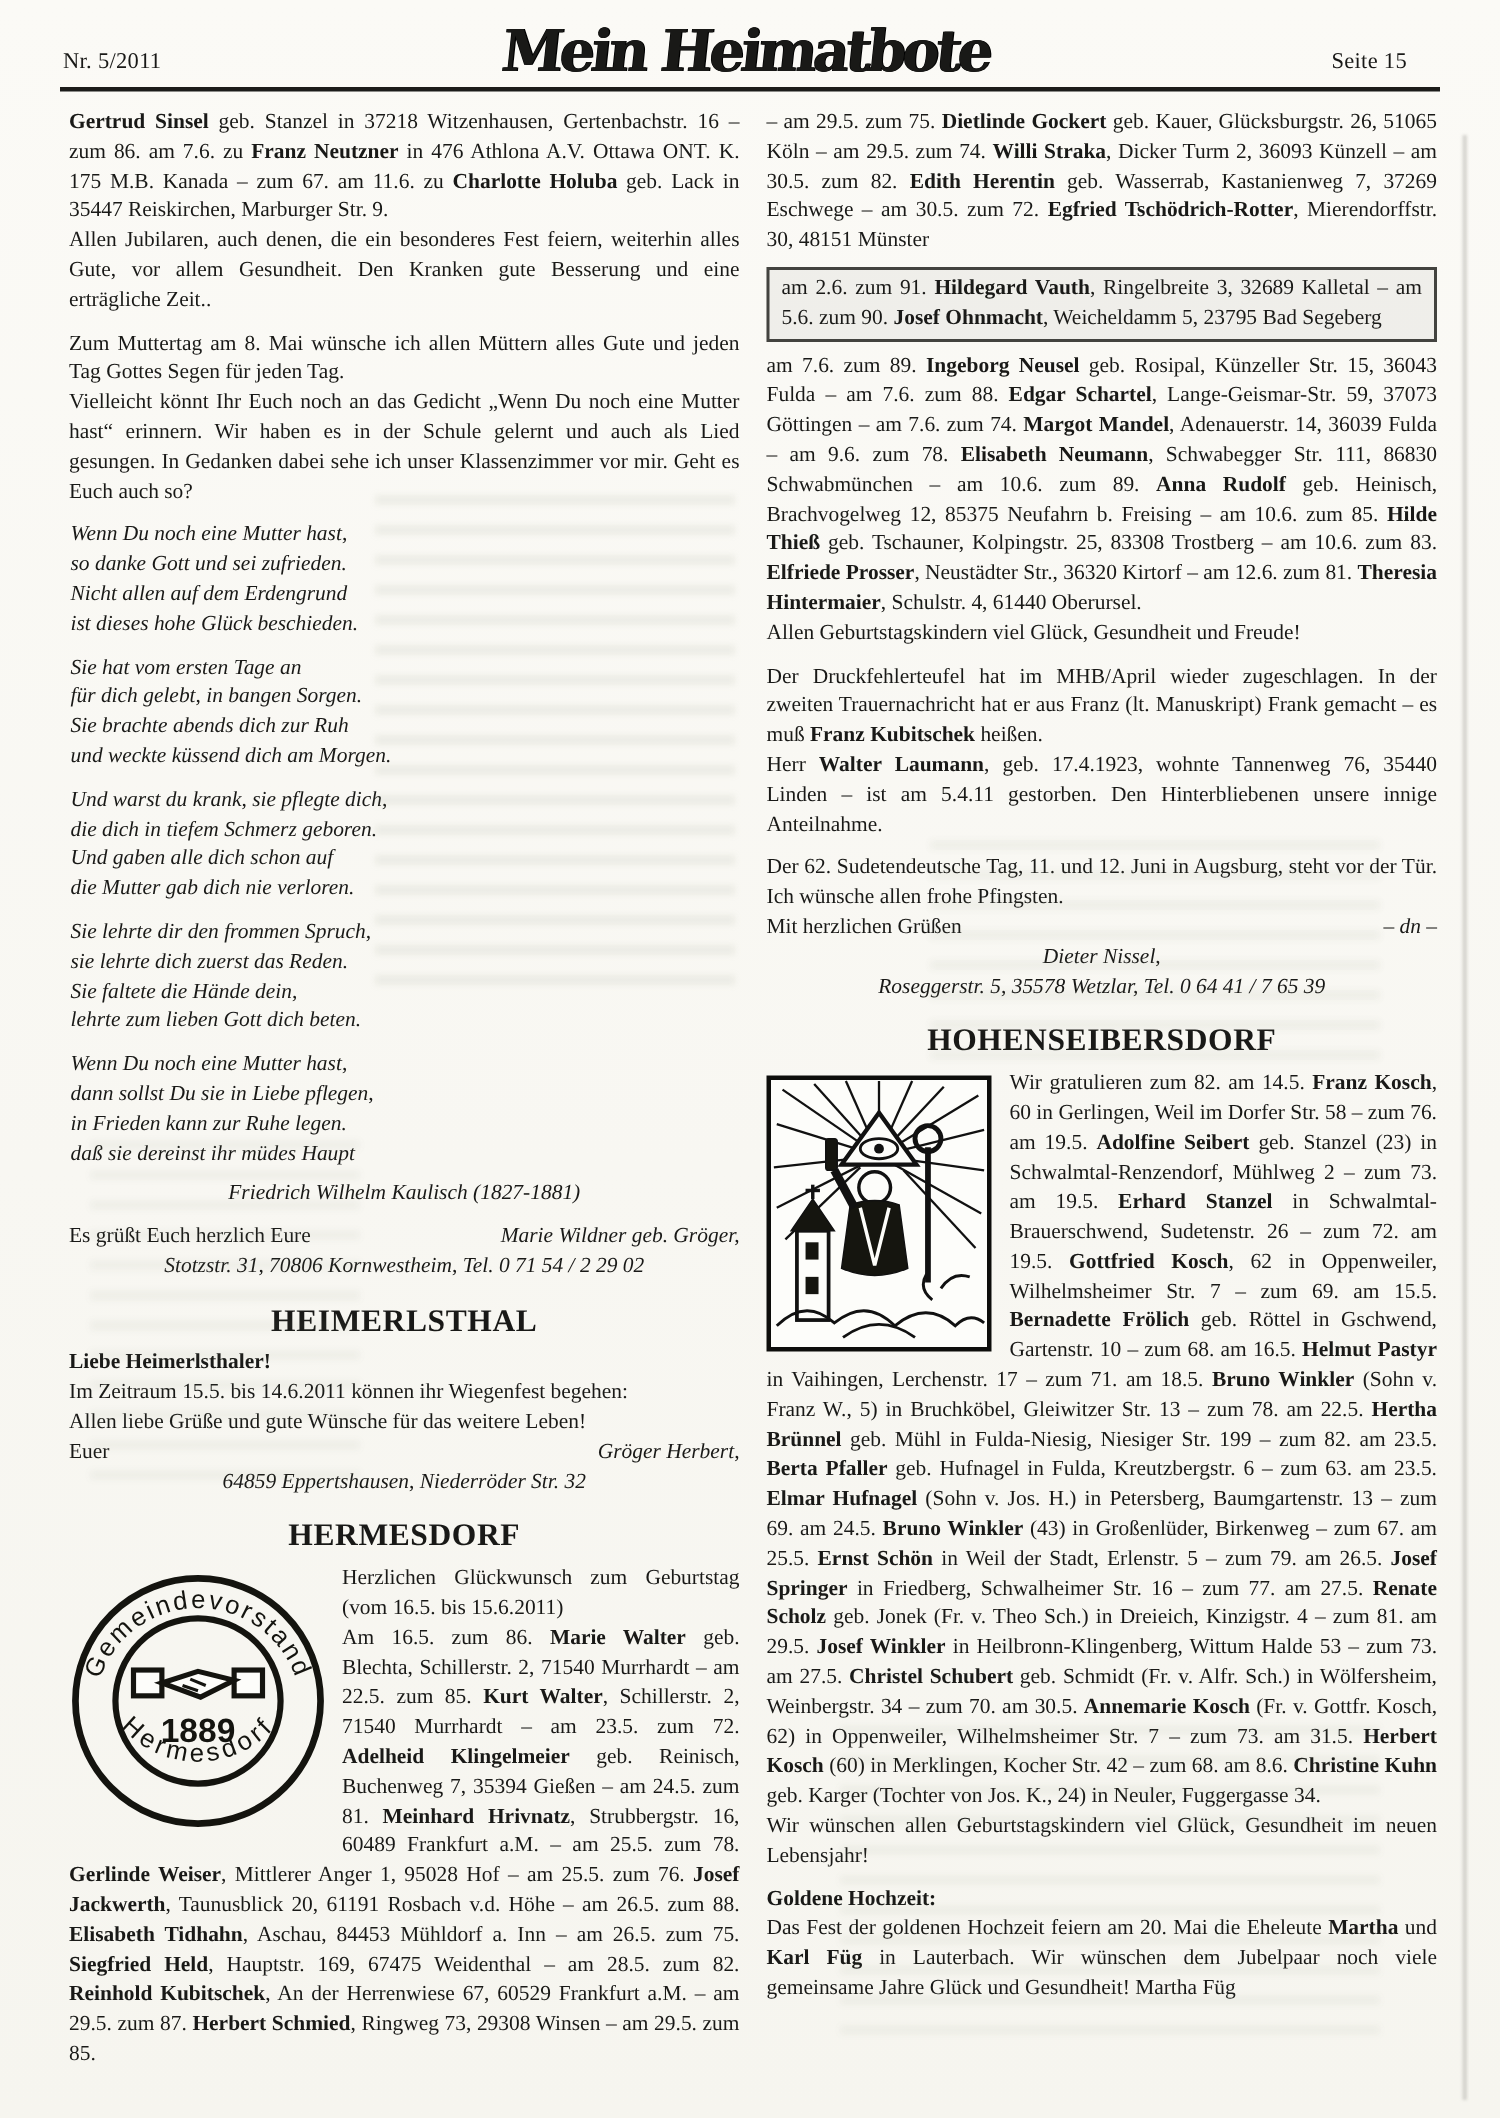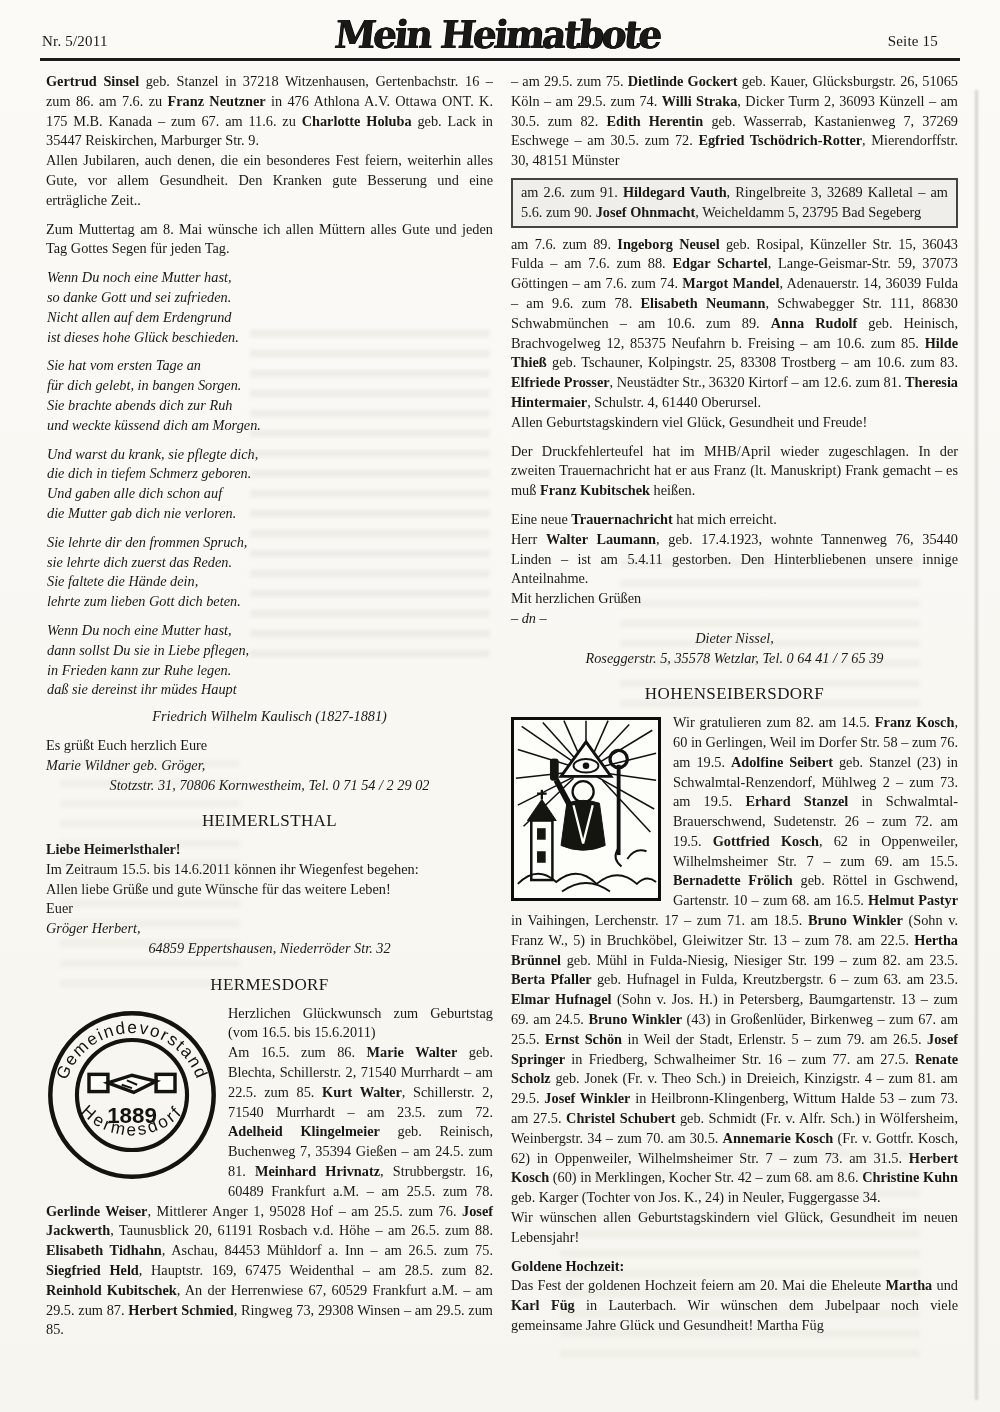--- a/index.html
+++ b/index.html
@@ -33,24 +33,24 @@
   }
   .rule{height:3px;background:#1c1c1a;margin:2px 40px 0 40px;}
 
   
   .cols{display:flex;gap:18px;padding:11px 42px 0 46px;}
   .col{width:447px;font-size:14.3px;line-height:19.8px;text-align:justify;}
   .par{margin:0;}
   .gap{margin-top:9px;}
   .rb{font-weight:bold;}
   .ri{font-style:italic;}
-  .split{display:flex;justify-content:space-between;flex-direction:column;}
+  .split{display:flex;justify-content:space-between;}
   .right-it{text-align:center;font-style:italic;}
   .bold-line{font-weight:bold;text-align:left;}
-  h3.sect{font-size:17px;font-weight:normal;text-align:center;
+  h3.sect{font-size:21px;font-weight:bold;text-align:center;
       letter-spacing:.4px;margin:16px 0 9px 0;}
   .poem{font-style:italic;text-align:left;margin:9px 0 0 1px;}
   .stanza{margin:0 0 9px 0;}
   .attrib{margin-top:-2px;}
   .boxed{border:2px solid #43433f;background:rgba(150,150,138,.10);
       padding:3px 8px;margin:7px 0;}
   .clearfix::after{content:"";display:block;clear:both;}
 
   .seal{float:left;width:172px;height:172px;margin:5px 10px 2px 0;}
   .woodcut{float:left;width:150px;height:184px;margin:4px 12px 2px 0;
@@ -72,20 +72,21 @@
     <div class="pageno">Seite 15</div>
   </div>
   <div class="rule"></div>
 
   <div class="cols">
 
     <div class="col">
       <p class="par"><span class="rb">Gertrud Sinsel</span><span> geb. Stanzel in 37218 Witzenhausen, Gertenbachstr. 16 – zum 86. am 7.6. zu </span><span class="rb">Franz Neutzner</span><span> in 476 Athlona A.V. Ottawa ONT. K. 175 M.B. Kanada – zum 67. am 11.6. zu </span><span class="rb">Charlotte Holuba</span><span> geb. Lack in 35447 Reiskirchen, Marburger Str. 9.</span></p>
       <p class="par"><span>Allen Jubilaren, auch denen, die ein besonderes Fest feiern, weiterhin alles Gute, vor allem Gesundheit. Den Kranken gute Besserung und eine erträgliche Zeit..</span></p>
       <p class="par gap"><span>Zum Muttertag am 8. Mai wünsche ich allen Müttern alles Gute und jeden Tag Gottes Segen für jeden Tag.</span></p>
+      <p class="par"><span>Vielleicht könnt Ihr Euch noch an das Gedicht „Wenn Du noch eine Mutter hast“ erinnern. Wir haben es in der Schule gelernt und auch als Lied gesungen. In Gedanken dabei sehe ich unser Klassenzimmer vor mir. Geht es Euch auch so?</span></p>
 
       <div class="poem">
         <div class="stanza">
             <div>Wenn Du noch eine Mutter hast,</div>
             <div>so danke Gott und sei zufrieden.</div>
             <div>Nicht allen auf dem Erdengrund</div>
             <div>ist dieses hohe Glück beschieden.</div>
           </div>
         <div class="stanza">
             <div>Sie hat vom ersten Tage an</div>
@@ -163,23 +164,23 @@
 
       <div class="boxed">
         <p class="par"><span>am 2.6. zum 91. </span><span class="rb">Hildegard Vauth</span><span>, Ringelbreite 3, 32689 Kalletal – am 5.6. zum 90. </span><span class="rb">Josef Ohnmacht</span><span>, Weicheldamm 5, 23795 Bad Segeberg</span></p>
       </div>
 
       <p class="par"><span>am 7.6. zum 89. </span><span class="rb">Ingeborg Neusel</span><span> geb. Rosipal, Künzeller Str. 15, 36043 Fulda – am 7.6. zum 88. </span><span class="rb">Edgar Schartel</span><span>, Lange-Geismar-Str. 59, 37073 Göttingen – am 7.6. zum 74. </span><span class="rb">Margot Mandel</span><span>, Adenauerstr. 14, 36039 Fulda – am 9.6. zum 78. </span><span class="rb">Elisabeth Neumann</span><span>, Schwabegger Str. 111, 86830 Schwabmünchen – am 10.6. zum 89. </span><span class="rb">Anna Rudolf</span><span> geb. Heinisch, Brachvogelweg 12, 85375 Neufahrn b. Freising – am 10.6. zum 85. </span><span class="rb">Hilde Thieß</span><span> geb. Tschauner, Kolpingstr. 25, 83308 Trostberg – am 10.6. zum 83. </span><span class="rb">Elfriede Prosser</span><span>, Neustädter Str., 36320 Kirtorf – am 12.6. zum 81. </span><span class="rb">Theresia Hintermaier</span><span>, Schulstr. 4, 61440 Oberursel.</span></p>
       <p class="par">Allen Geburtstagskindern viel Glück, Gesundheit und Freude!</p>
 
       <p class="par gap"><span>Der Druckfehlerteufel hat im MHB/April wieder zugeschlagen. In der zweiten Trauernachricht hat er aus Franz (lt. Manuskript) Frank gemacht – es muß </span><span class="rb">Franz Kubitschek</span><span> heißen.</span></p>
 
-      <p class="par gap"><span>Eine neue </span><span class="rb">Trauernachricht</span><span> hat mich erreicht.</span></p>
       <p class="par"><span>Herr </span><span class="rb">Walter Laumann</span><span>, geb. 17.4.1923, wohnte Tannenweg 76, 35440 Linden – ist am 5.4.11 gestorben. Den Hinterbliebenen unsere innige Anteilnahme.</span></p>
 
+      <p class="par gap">Der 62. Sudetendeutsche Tag, 11. und 12. Juni in Augsburg, steht vor der Tür. Ich wünsche allen frohe Pfingsten.</p>
       <div class="split">
         <span>Mit herzlichen Grüßen</span>
         <span class="ri">– dn –</span>
       </div>
       <div class="right-it">Dieter Nissel,</div>
       <div class="right-it">Roseggerstr. 5, 35578 Wetzlar, Tel. 0 64 41 / 7 65 39</div>
 
       <h3 class="sect">HOHENSEIBERSDORF</h3>
       <div class="clearfix">
         <svg class="woodcut" viewBox="0 0 150 184">

